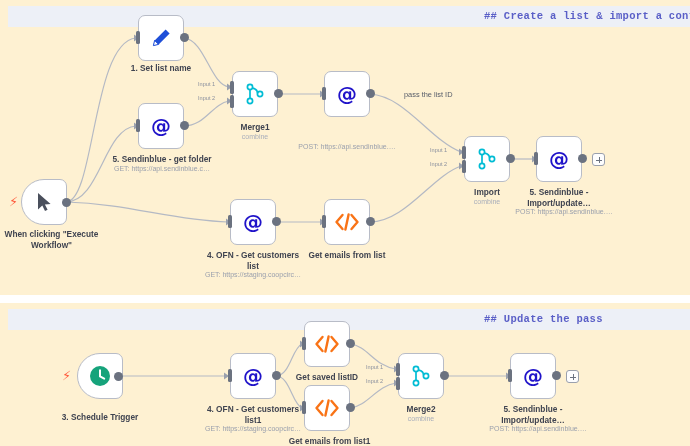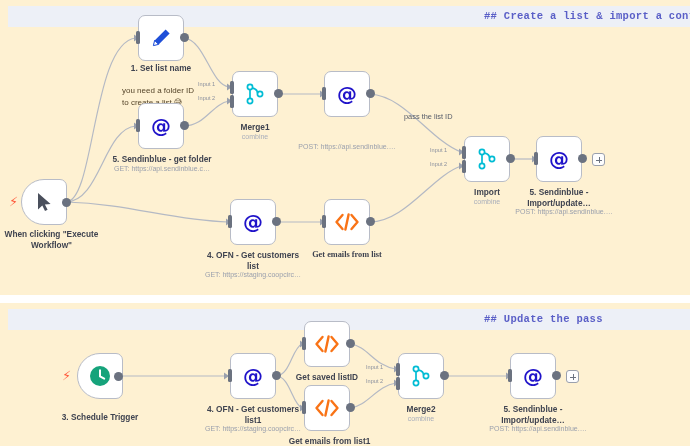--- a/index.html
+++ b/index.html
@@ -34,21 +34,21 @@
   .out-dot{position:absolute;width:9px;height:9px;border-radius:50%;background:#6b7280;}
   .in-bar{position:absolute;width:4px;height:13px;border-radius:1.5px;background:#6b7280;}
 
   
   .nlabel{position:absolute;text-align:center;font-size:8.3px;font-weight:700;color:#3f4350;
           line-height:10.5px;white-space:pre-line;}
   .nsub{position:absolute;text-align:center;font-size:7px;color:#9aa0ad;line-height:9px;white-space:nowrap;}
   .nmode{position:absolute;text-align:center;font-size:7px;color:#a8aebb;line-height:9px;}
   .portlabel{position:absolute;font-size:5.6px;color:#8a909e;white-space:nowrap;}
 
-  .edgelabel{position:absolute;font-size:7.4px;color:#555b68;white-space:nowrap;margin-top:22px;}
+  .edgelabel{position:absolute;font-size:7.4px;color:#555b68;white-space:nowrap;}
   .notetext{position:absolute;font-size:8px;color:#55452a;line-height:11.5px;white-space:pre-line;font-weight:400;}
 
   .bolt{position:absolute;font-size:13px;color:#ff5a3c;line-height:1;font-weight:700;}
 
   .plusbtn{position:absolute;width:13px;height:13px;border:1px solid #9aa0ad;border-radius:3px;
            background:#fdfdfe;box-sizing:border-box;}
   .plusbtn:before,.plusbtn:after{content:"";position:absolute;background:#6b7280;}
   .plusbtn:before{left:2.5px;top:5.5px;width:6px;height:1px;}
   .plusbtn:after{left:5.5px;top:2.5px;width:1px;height:6px;}
 </style>
@@ -140,22 +140,20 @@
       <svg width="22" height="22" viewBox="0 0 22 22">
         <path d="M15.6 2.4 L19.6 6.4 L8.6 17.4 L3.4 18.6 L4.6 13.4 Z" fill="#1f4fd8"></path>
         <path d="M4.6 13.4 L8.6 17.4 L3.4 18.6 Z" fill="#ffffff" stroke="#1f4fd8" stroke-width="1"></path>
       </svg>
     </span>
   </div>
   <div class="in-bar" style="left:136px;top:31px;"></div>
   <div class="out-dot" style="left:180px;top:33px;"></div>
   <div class="nlabel" style="left:106px;top:63px;width:110px;">1. Set list name</div>
 
-  <div class="notetext" style="left:122px;top:85px;width:130px;">you need a folder ID
-to create a list 😅</div>
 
   <div class="node" style="left:138px;top:103px;">
     <span class="glyph">
       <svg width="24" height="24" viewBox="0 0 24 24">
         <text x="12" y="18.5" font-family="DejaVu Sans, sans-serif" font-size="20" font-weight="700" fill="#1f12c9" text-anchor="middle">@</text>
       </svg>
     </span>
   </div>
   <div class="in-bar" style="left:136px;top:119px;"></div>
   <div class="out-dot" style="left:180px;top:121px;"></div>
@@ -211,21 +209,21 @@
     <span class="glyph">
       <svg width="26" height="20" viewBox="0 0 26 20">
         <path d="M8.5 3 L2.5 10 L8.5 17" fill="none" stroke="#f97316" stroke-width="2.4" stroke-linecap="round" stroke-linejoin="round"></path>
         <path d="M17.5 3 L23.5 10 L17.5 17" fill="none" stroke="#f97316" stroke-width="2.4" stroke-linecap="round" stroke-linejoin="round"></path>
         <path d="M14.6 2.5 L11.4 17.5" fill="none" stroke="#f97316" stroke-width="2.4" stroke-linecap="round"></path>
       </svg>
     </span>
   </div>
   <div class="in-bar" style="left:322px;top:215px;"></div>
   <div class="out-dot" style="left:366px;top:217px;"></div>
-  <div class="nlabel" style="left:292px;top:250px;width:110px;font-family:Liberation Serif, serif;">Get emails from list</div>
+  <div class="nlabel" style="left:292px;top:250px;width:110px;">Get emails from list</div>
 
   <div class="portlabel" style="left:430px;top:147px;">Input 1</div>
   <div class="portlabel" style="left:430px;top:161px;">Input 2</div>
   <div class="node" style="left:464px;top:136px;">
     <span class="glyph">
       <svg width="22" height="24" viewBox="0 0 22 24">
         <circle cx="6" cy="5" r="2.6" fill="none" stroke="#00bcd4" stroke-width="1.7"></circle>
         <circle cx="6" cy="19" r="2.6" fill="none" stroke="#00bcd4" stroke-width="1.7"></circle>
         <circle cx="16" cy="12" r="2.6" fill="none" stroke="#00bcd4" stroke-width="1.7"></circle>
         <path d="M6 7.6 V16.4" stroke="#00bcd4" stroke-width="1.7" fill="none"></path>

